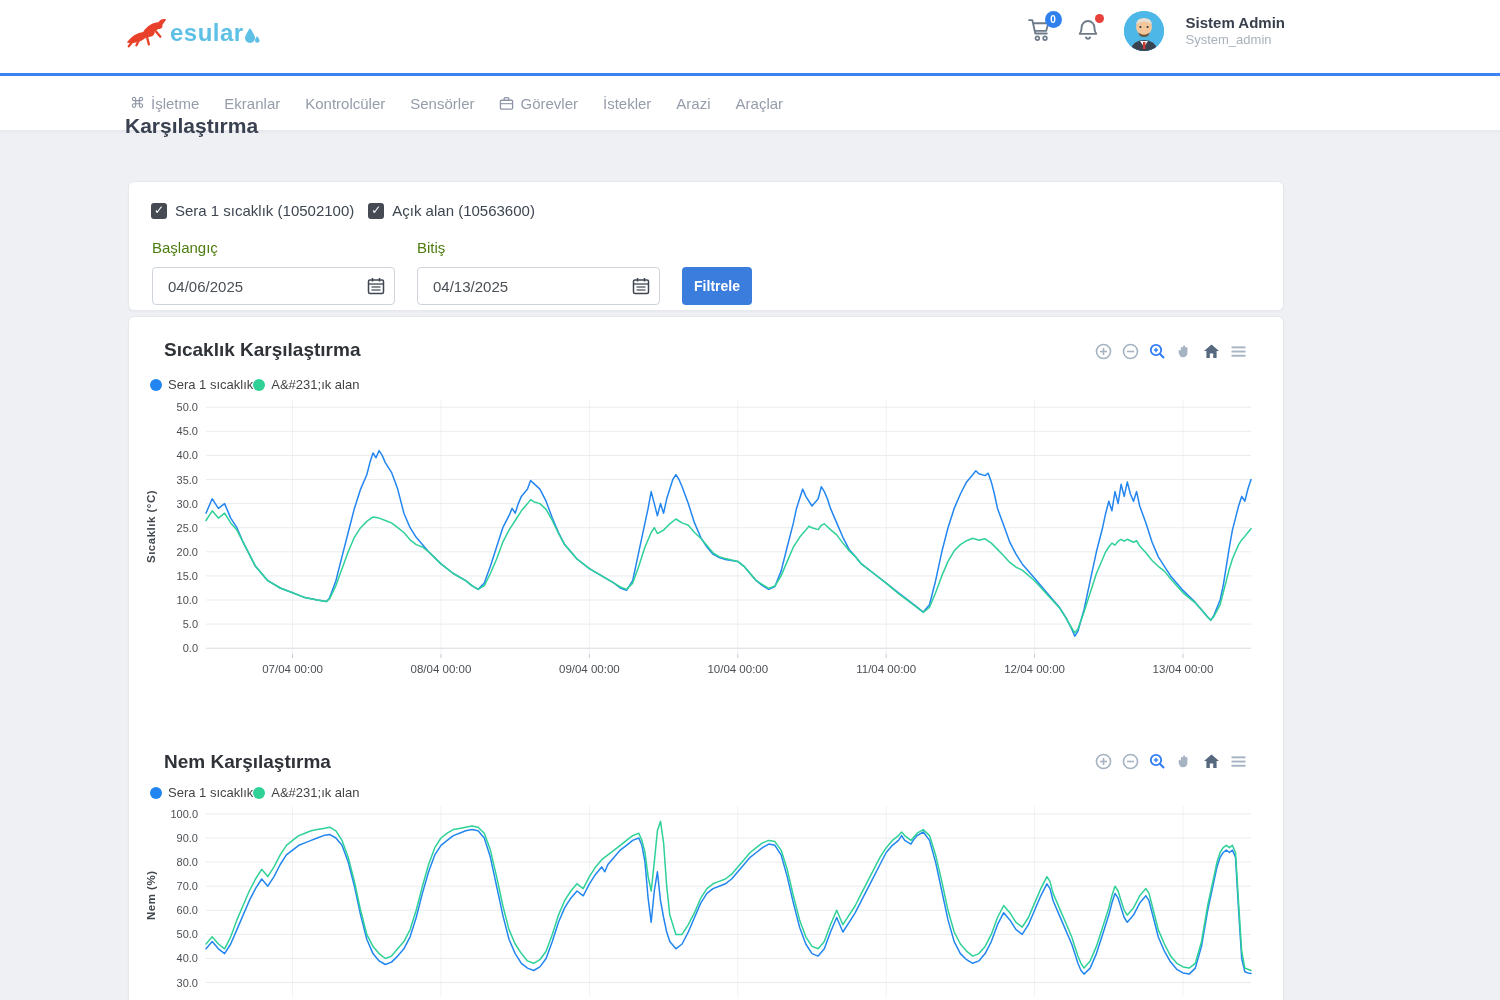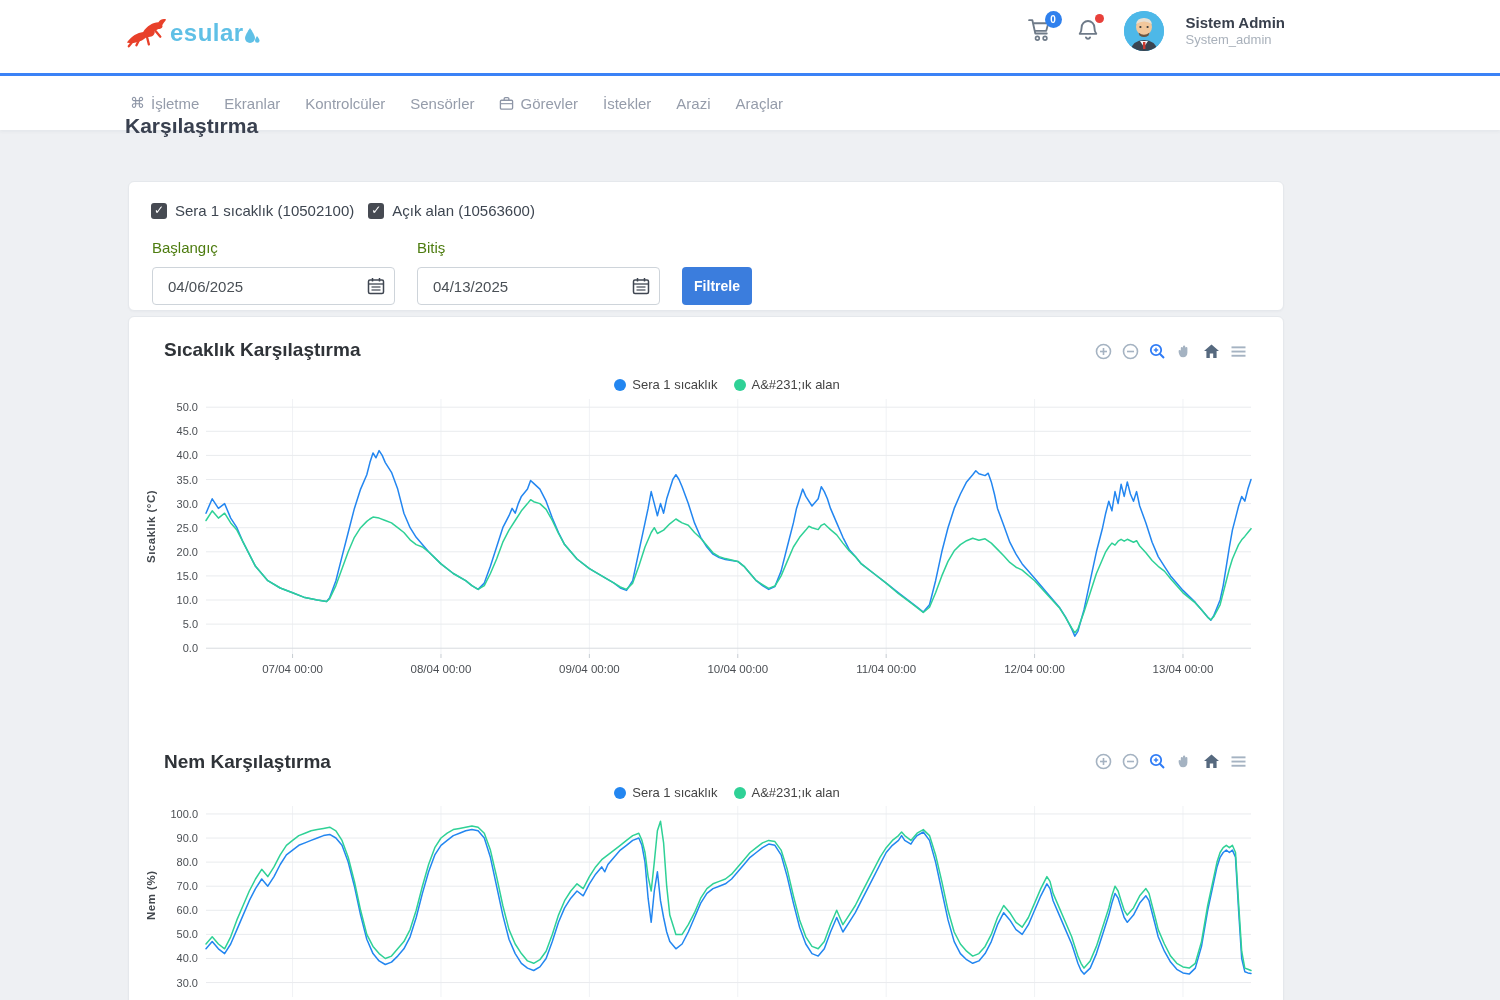--- a/index.html
+++ b/index.html
@@ -43,21 +43,21 @@
   .date-input { position:absolute; width:243px; height:38px; border:1px solid #ced4da; border-radius:4px;
     font-size:15px; color:#4a5056; padding:0 36px 0 15px; background:#fff; font-family:inherit; }
   .cal-icon { position:absolute; width:18px; height:18px; pointer-events:none; }
   .btn-filter { position:absolute; left:553px; top:85px; width:70px; height:38px; background:#3b7ddd; color:#fff;
     border:none; border-radius:4px; font-size:14px; font-weight:bold; cursor:pointer; font-family:inherit; }
 
   
   .chart-title { position:absolute; left:35px; font-size:19px; font-weight:bold; color:#2f3338; }
   .modebar { position:absolute; right:36px; display:flex; gap:10px; align-items:center; }
   .modebar .mb { width:17px; height:17px; cursor:pointer; }
-  .legend-row { position:absolute; left:0; width:100%; display:flex; justify-content:center; gap:16px;
+  .legend-row { position:absolute; left:0; width:100%; display:flex; gap:0;
     transform:translateX(21px); }
   .legend-item { display:flex; align-items:center; gap:6px; cursor:pointer; }
   .legend-dot { width:12px; height:12px; border-radius:50%; }
   .legend-item span:last-child { font-size:13px; color:#444; }
   .ylab { position:absolute; display:flex; align-items:center; justify-content:center;
     writing-mode:vertical-rl; transform:rotate(180deg); font-size:11.5px; font-weight:bold; color:#43484e; letter-spacing:.5px; }
   .plot-mount { position:absolute; }
 </style>
 </head>
 <body>

